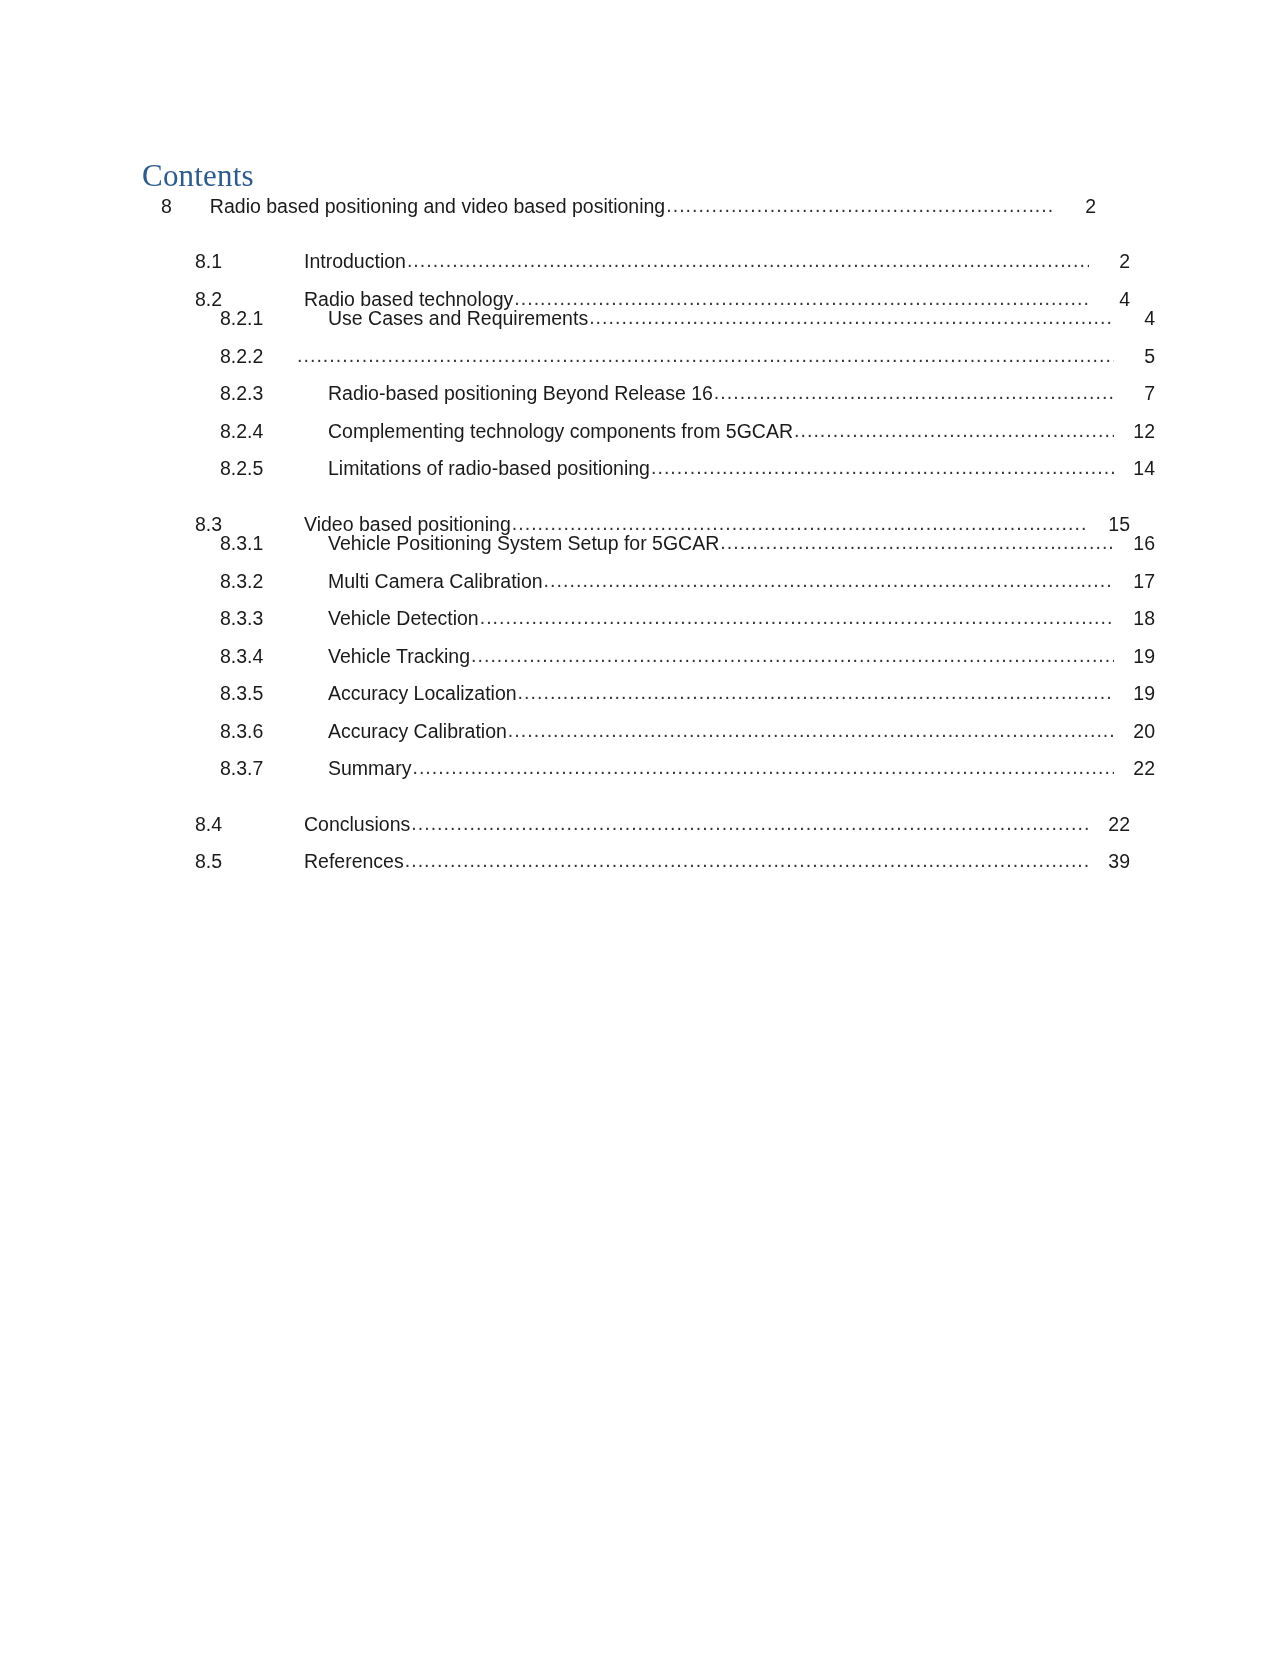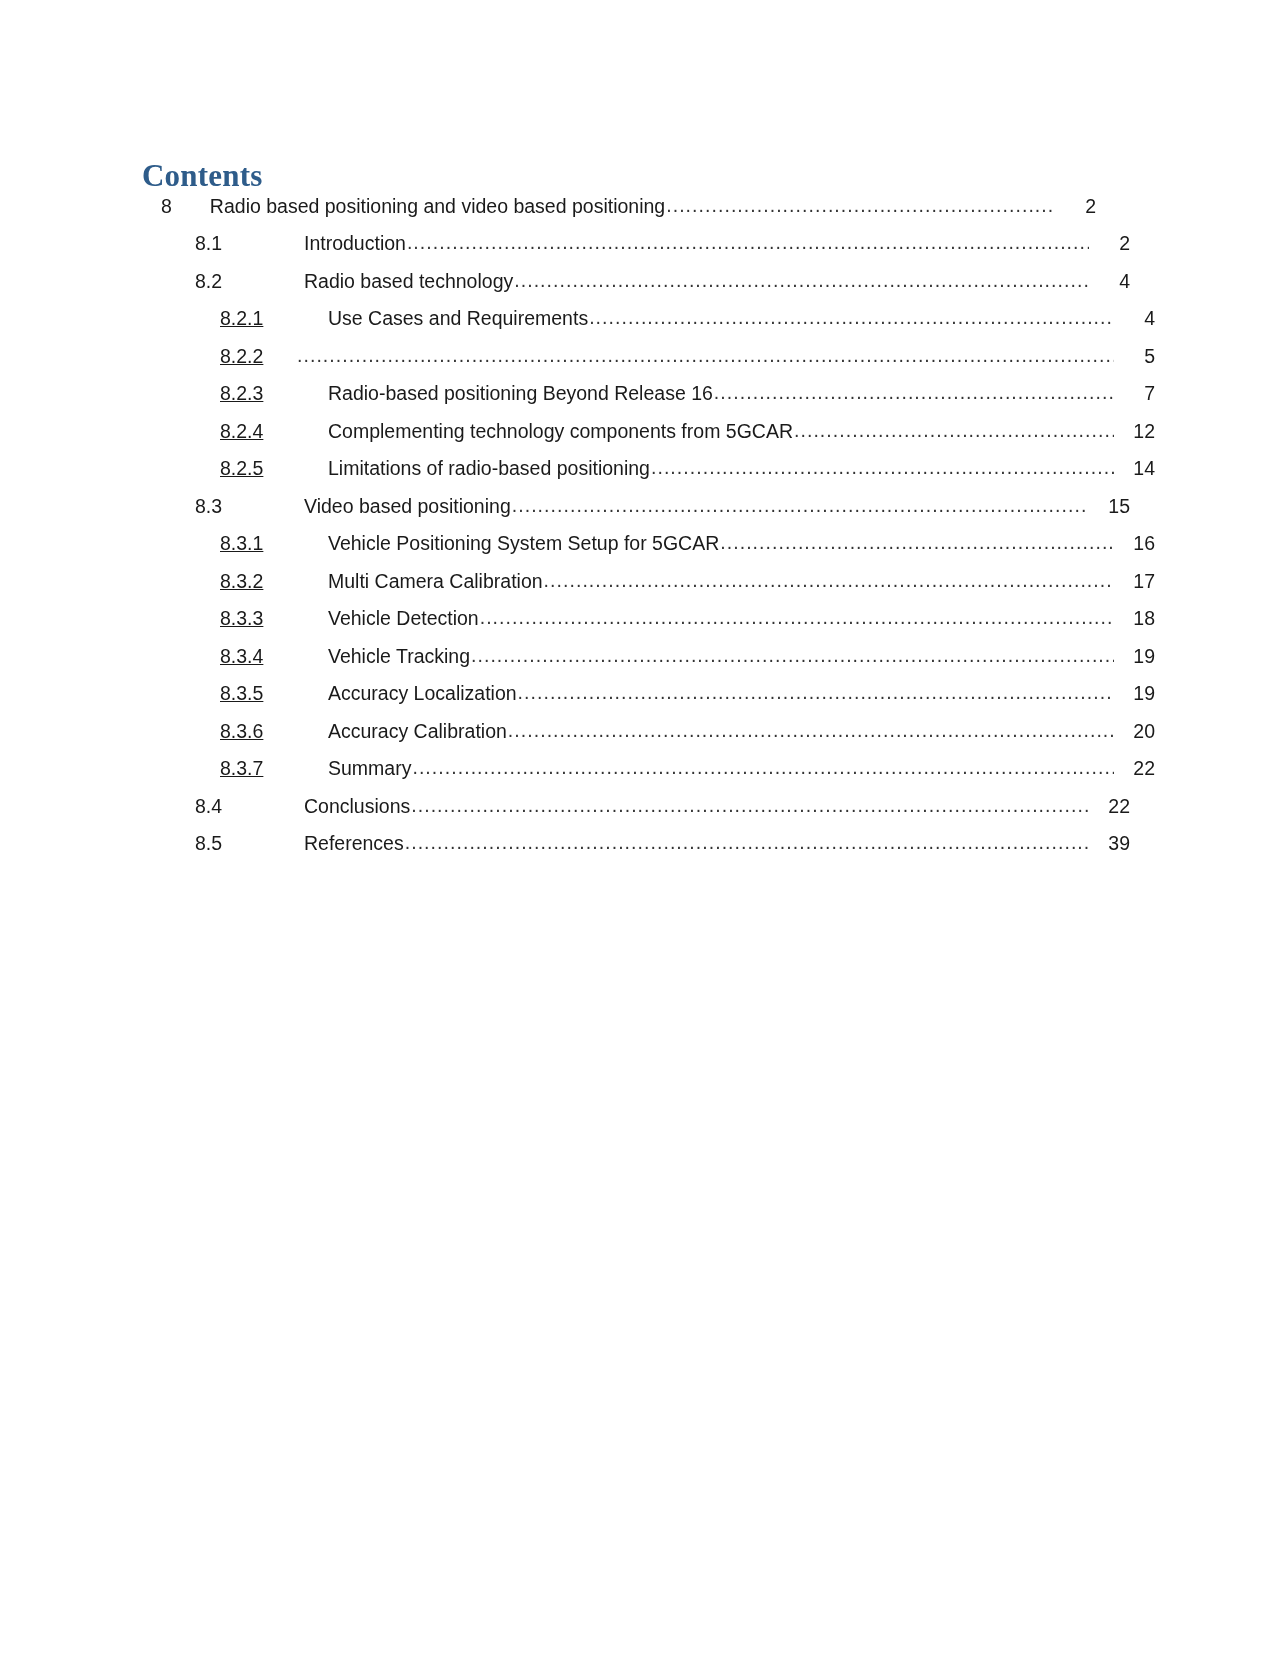--- a/index.html
+++ b/index.html
@@ -20,51 +20,51 @@
   }
   .content-wrap {
     position: absolute;
     left: 142px;
     top: 160px;
     width: 935px;
   }
   .toc-heading {
     font-family: "Liberation Serif", serif;
     font-size: 31px;
-    font-weight: bold;
+    font-weight: normal;
     color: #2E5C8A;
     line-height: 1.05;
     margin: 0 0 4px 0;
     letter-spacing: 0.2px;
   }
   .toc-list {
     margin: 0;
     padding: 0;
     list-style: none;
   }
   .toc-row {
     display: flex;
     align-items: baseline;
     width: 100%;
     font-size: 19.5px;
     line-height: 1;
     height: 37.5px;
     color: #1a1a1a;
   }
   .toc-row.lvl1 { padding-left: 19px; }
-  .toc-row.lvl2 { padding-left: 53px; }
+  .toc-row.lvl2 { padding-left: 53px; align-items: flex-end; }
   .toc-row.lvl3 { padding-left: 78px; }
 
   .num {
     flex: 0 0 auto;
     white-space: nowrap;
   }
   .toc-row.lvl1 .num { margin-right: 6px; }
   .toc-row.lvl2 .num { width: 77px; }
-  .toc-row.lvl3 .num { width: 76px; text-decoration: underline; }
+  .toc-row.lvl3 .num { width: 76px; }
 
   .label {
     flex: 0 0 auto;
     white-space: nowrap;
     margin-left: 32px;
   }
   .leader {
     flex: 1 1 auto;
     overflow: hidden;
     white-space: nowrap;

